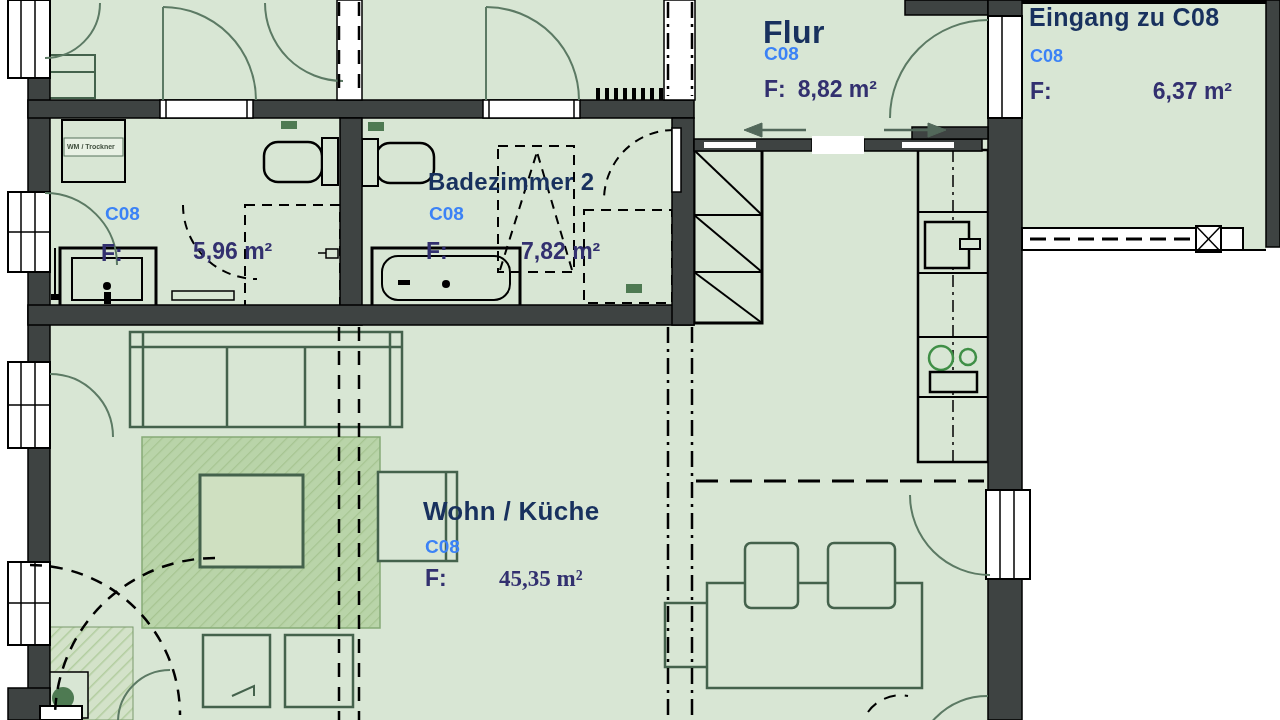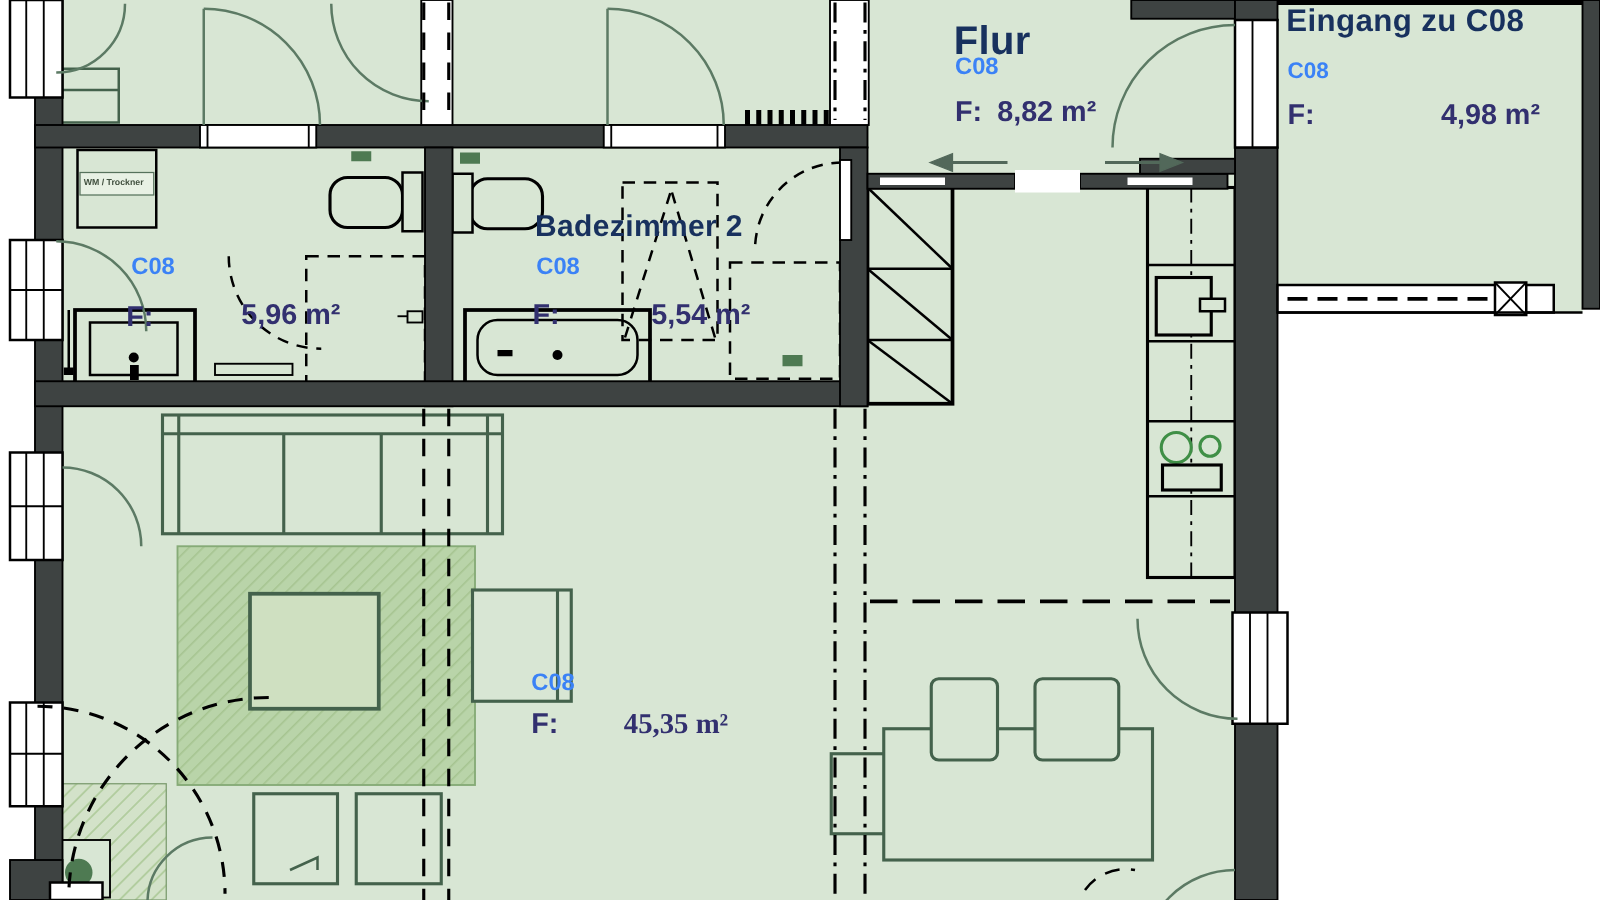--- a/index.html
+++ b/index.html
@@ -254,32 +254,33 @@
 
 <div class="lbl wm-label" style="left:67px;top:143px;">WM / Trockner</div>
 
 <div class="lbl room-unit" style="left:105px;top:204px;">C08</div>
 <div class="lbl room-area" style="left:101px;top:242px;">F:</div>
 <div class="lbl room-area" style="left:193px;top:240px;">5,96 m²</div>
 
 <div class="lbl room-name" style="left:428px;top:170px;font-size:24px;">Badezimmer 2</div>
 <div class="lbl room-unit" style="left:429px;top:204px;">C08</div>
 <div class="lbl room-area" style="left:426px;top:240px;">F:</div>
-<div class="lbl room-area" style="left:521px;top:240px;">5,54 m²</div>
+<div class="lbl room-area" style="left:521px;top:240px;">7,82 m²</div>
 
 <div class="lbl room-name" style="left:763px;top:16px;font-size:32px;">Flur</div>
 <div class="lbl room-unit" style="left:764px;top:44px;">C08</div>
 <div class="lbl room-area flex-row" style="left:764px;top:78px;gap:12px;">
   <span>F:</span>
   <span>8,82 m²</span>
 </div>
 
 <div class="lbl room-name" style="left:1029px;top:5px;text-align:center;">Eingang zu C08</div>
 <div class="lbl room-unit" style="left:1030px;top:47px;font-size:18px;">C08</div>
 <div class="lbl room-area flex-row" style="left:1030px;top:80px;width:202px;justify-content:space-between;">
   <span>F:</span>
-  <span>4,98 m²</span>
+  <span>6,37 m²</span>
 </div>
 
+<div class="lbl room-name" style="left:423px;top:498px;font-size:26px;">Wohn / Küche</div>
 <div class="lbl room-unit" style="left:425px;top:537px;">C08</div>
 <div class="lbl room-area" style="left:425px;top:567px;">F:</div>
 <div class="lbl room-area" style="left:499px;top:567px;font-family:Liberation Serif, serif;">45,35 m²</div>
 </div>
 
 </body></html>

